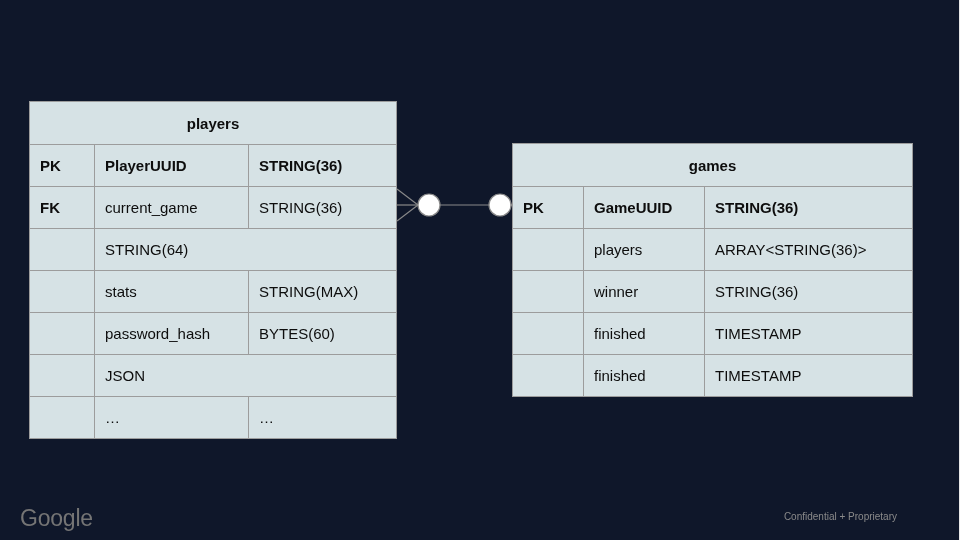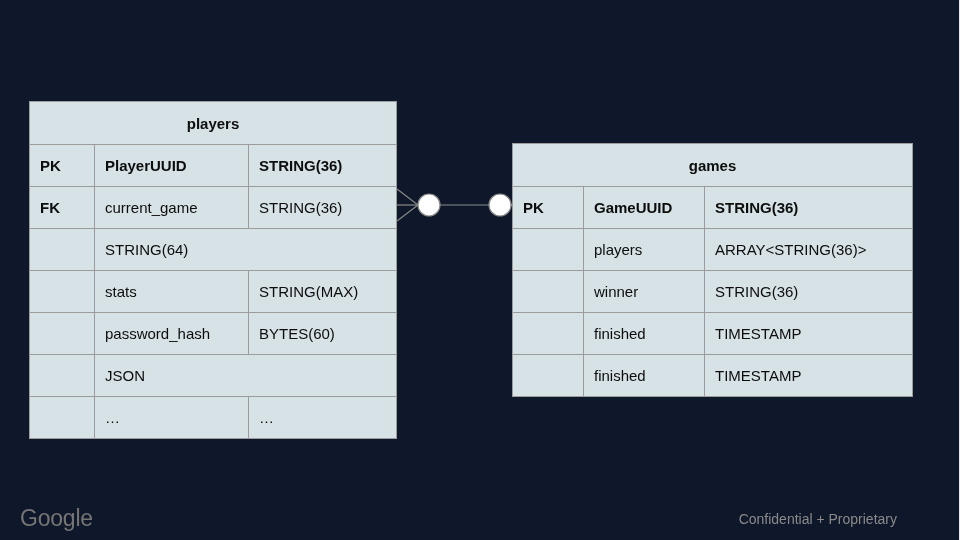--- a/index.html
+++ b/index.html
@@ -52,21 +52,21 @@
   .connector .stroke { stroke: var(--connector); stroke-width: 1.2; fill: none; }
   .connector .circle { stroke: var(--connector); stroke-width: 1.2; fill: #ffffff; }
 
   .logo {
     position: absolute; left: 20px; top: 505px;
     font-size: 23px; letter-spacing: -0.2px;
     color: var(--footer-gray);
   }
   .confidential {
     position: absolute; right: 62px; top: 511px;
-    font-size: 14px;
+    font-size: 10px;
     color: var(--conf-gray);
   }
 </style>
 </head>
 <body>
 
 <div class="slide">
 
   <section class="er-table" id="table-players">
     <header class="er-title">players</header>

